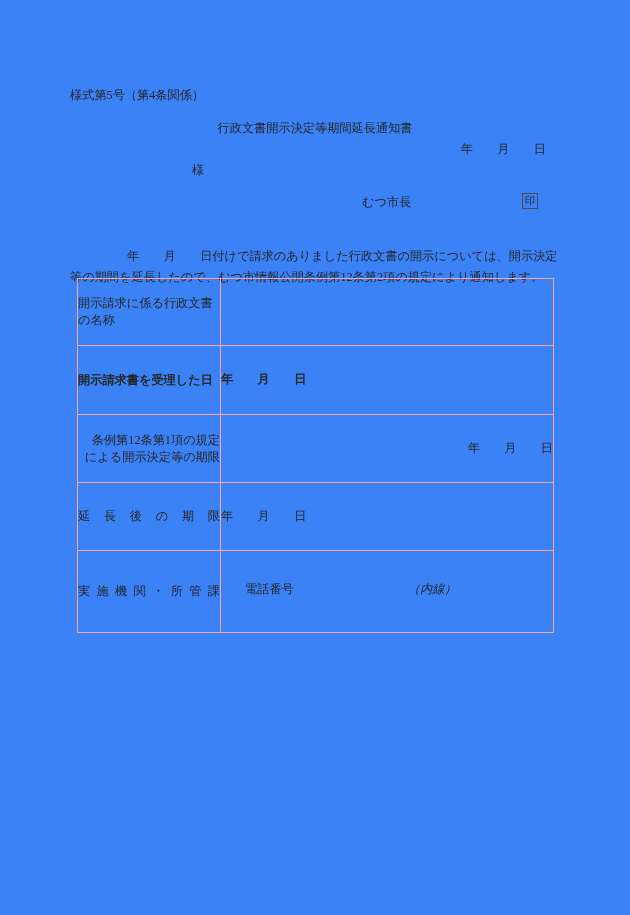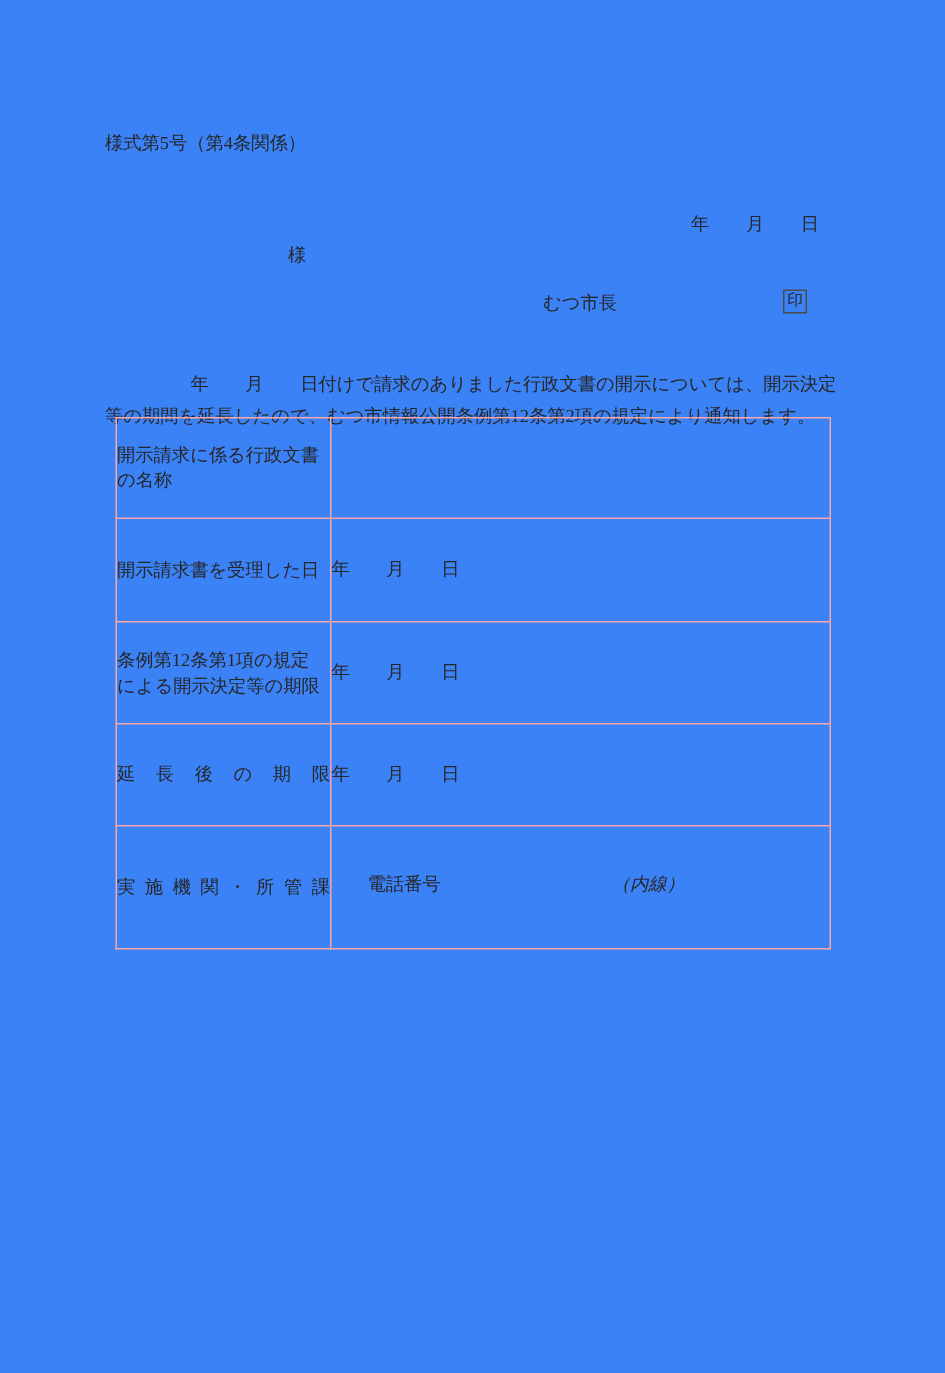--- a/index.html
+++ b/index.html
@@ -62,34 +62,35 @@
   td.val{padding-left:64px;white-space:pre;}
   td.val.blank{padding-left:16px;}
   td.phone-cell{vertical-align:bottom;}
   .phone-line{
     display:flex;
     padding:0 0 5px 8px;
     white-space:pre;
   }
   .phone-line .ext{margin-left:114px;font-style:italic;}
   tr.r1{height:67px;}
-  tr.r2{height:69px;}
-  tr.r3{height:68px;}
+  tr.r2{height:69px;font-weight:bold;}
+  tr.r3{height:68px;text-align:right;}
   tr.r4{height:68px;}
   tr.r5{height:72px;}
   tr.r6{height:65px;}
   tr.r7{height:63px;}
 </style>
 </head>
 <body>
 
 <div class="page">
 
   <div class="abs form-number">様式第5号（第4条関係）</div>
 
+  <div class="doc-title abs">行政文書開示決定等期間延長通知書</div>
 
   <div class="abs date-line">年　　月　　日</div>
 
   <div class="abs addressee">様</div>
 
   <div class="abs sender">むつ市長</div>
 
   <div class="seal">
     <span>印</span>
   </div>

